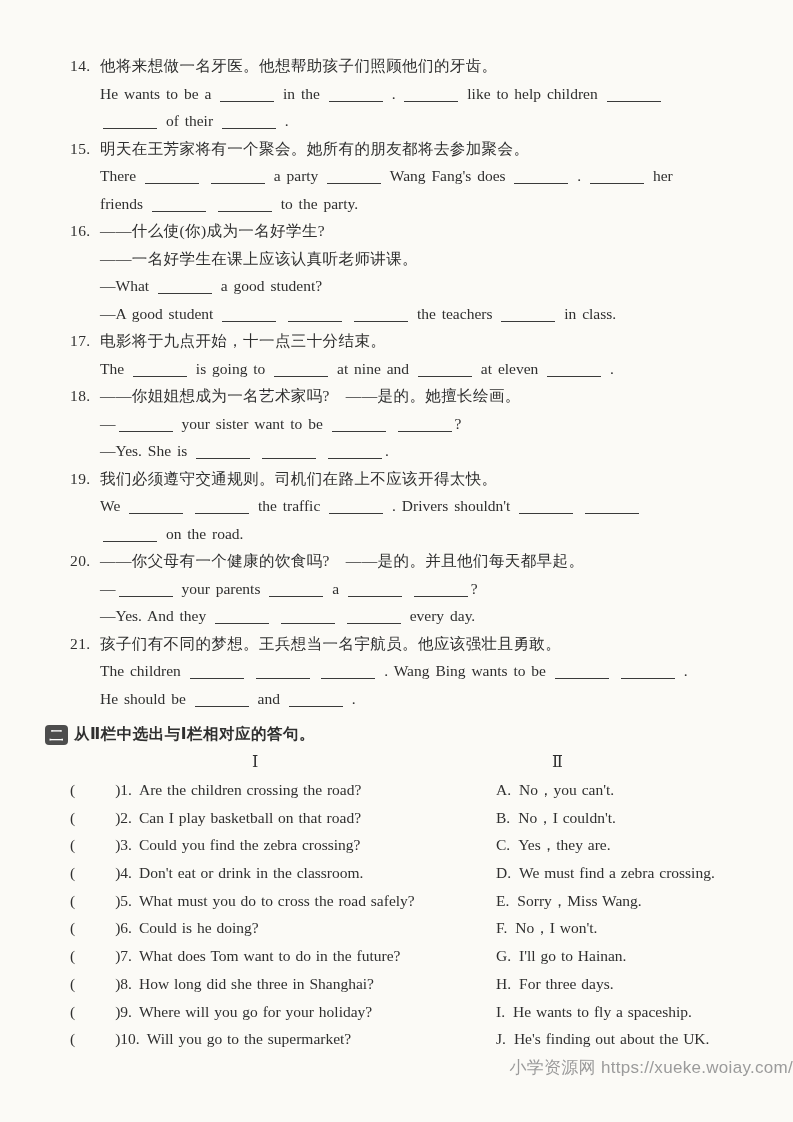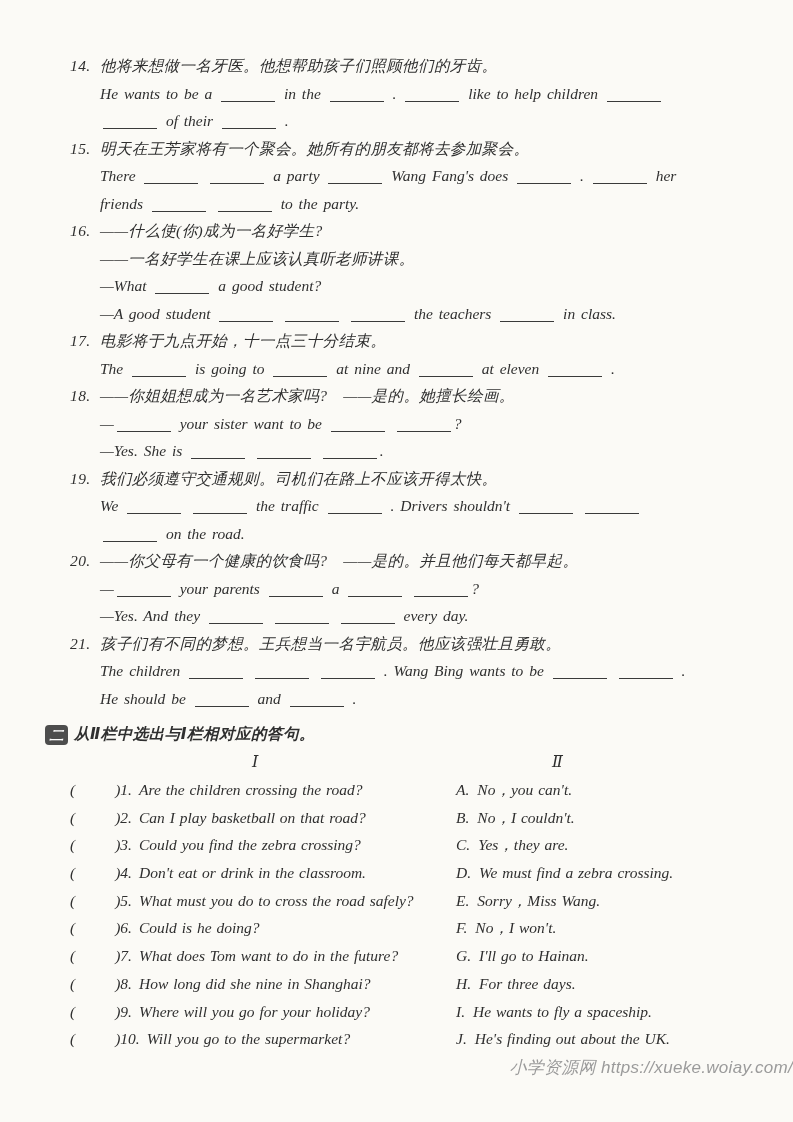--- a/index.html
+++ b/index.html
@@ -3,21 +3,20 @@
 <meta charset="utf-8">
 <style>
   html,body{margin:0;padding:0;background:#fbfaf6;}
   .page{
     position:relative;
     width:793px;height:1094px;
     background:#fbfaf6;
     font-family:"Liberation Serif","DejaVu Serif",serif;
     color:#2f2f2f;
     overflow:hidden;
-    font-style:italic;
   }
   .content{padding:52px 44px 0 70px;}
   .line{line-height:27.5px;font-size:15.5px;white-space:nowrap;}
   .cn-line{position:relative;padding-left:30px;letter-spacing:0.4px;}
   .num{position:absolute;left:0;top:0;}
   .en-line{padding-left:30px;word-spacing:2px;}
   .blank{
     display:inline-block;width:54px;height:12px;
     border-bottom:1px solid #3a3a3a;
     margin:0 3px;vertical-align:-3px;
@@ -34,21 +33,21 @@
     width:23px;height:20px;line-height:20px;text-align:center;
     border-radius:4px;margin-right:6px;flex:0 0 auto;
   }
   .section-title{
     font-family:"Liberation Sans","DejaVu Sans",sans-serif;
     font-weight:bold;font-size:15.5px;letter-spacing:0.5px;
   }
   .col-headers{position:relative;height:28px;line-height:28px;font-size:16px;}
   .col1h{position:absolute;left:182px;}
   .col2h{position:absolute;left:482px;}
-  .match-row{display:flex;height:27.7px;line-height:27.7px;font-size:15.5px;}
+  .match-row{display:flex;height:27.7px;line-height:27.7px;font-size:15.5px;gap:40px;}
   .mq{flex:0 0 386px;white-space:nowrap;word-spacing:1px;}
   .ma{white-space:nowrap;word-spacing:1px;}
   .paren-gap{display:inline-block;width:40px;}
   .qnum{margin-right:7px;}
   .alabel{margin-right:8px;}
   .footer{position:absolute;left:0;right:0;top:1056px;text-align:right;}
   .site{
     font-family:"Liberation Sans","DejaVu Sans",sans-serif;
     font-size:17px;color:#9b9b9b;letter-spacing:0.3px;
   }
@@ -136,21 +135,21 @@
         </div>
         <div class="match-row">
           <div class="mq"><span class="paren">(</span><span class="paren-gap"></span><span class="paren">)</span><span class="qnum">6.</span><span class="qtext">Could is he doing?</span></div>
           <div class="ma"><span class="alabel">F.</span><span class="atext">No，I won't.</span></div>
         </div>
         <div class="match-row">
           <div class="mq"><span class="paren">(</span><span class="paren-gap"></span><span class="paren">)</span><span class="qnum">7.</span><span class="qtext">What does Tom want to do in the future?</span></div>
           <div class="ma"><span class="alabel">G.</span><span class="atext">I'll go to Hainan.</span></div>
         </div>
         <div class="match-row">
-          <div class="mq"><span class="paren">(</span><span class="paren-gap"></span><span class="paren">)</span><span class="qnum">8.</span><span class="qtext">How long did she nine in Shanghai?</span></div>
+          <div class="mq"><span class="paren">(</span><span class="paren-gap"></span><span class="paren">)</span><span class="qnum">8.</span><span class="qtext">How long did she three in Shanghai?</span></div>
           <div class="ma"><span class="alabel">H.</span><span class="atext">For three days.</span></div>
         </div>
         <div class="match-row">
           <div class="mq"><span class="paren">(</span><span class="paren-gap"></span><span class="paren">)</span><span class="qnum">9.</span><span class="qtext">Where will you go for your holiday?</span></div>
           <div class="ma"><span class="alabel">I.</span><span class="atext">He wants to fly a spaceship.</span></div>
         </div>
         <div class="match-row">
           <div class="mq"><span class="paren">(</span><span class="paren-gap"></span><span class="paren">)</span><span class="qnum">10.</span><span class="qtext">Will you go to the supermarket?</span></div>
           <div class="ma"><span class="alabel">J.</span><span class="atext">He's finding out about the UK.</span></div>
         </div>

